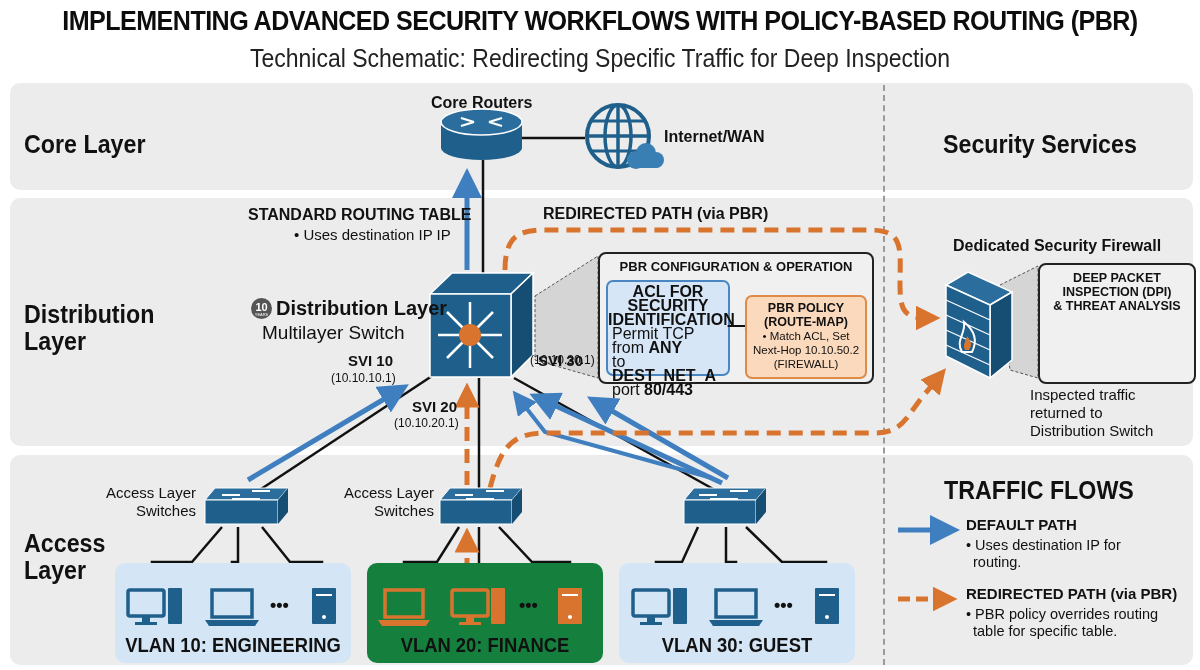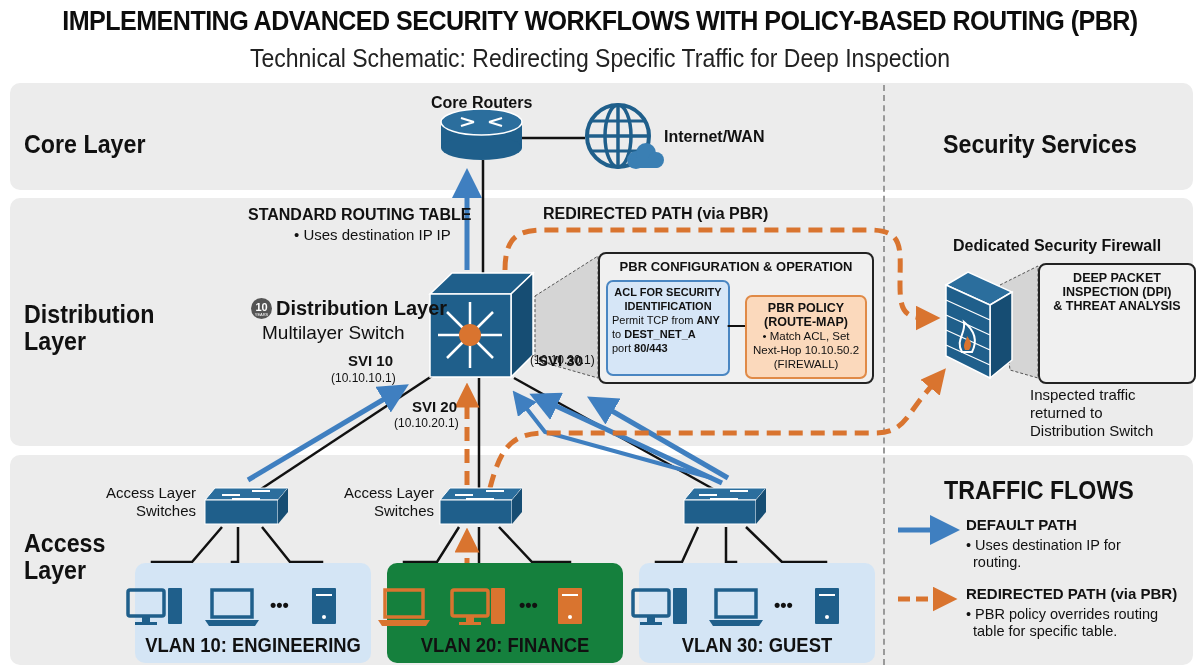--- a/index.html
+++ b/index.html
@@ -12,26 +12,26 @@
               font-size:25px; color:#222; transform:scaleX(0.92); transform-origin:center; }
   .band { position:absolute; background:#ececec; border-radius:10px; }
   .layer-label { position:absolute; font-weight:bold; font-size:25px; line-height:27px; color:#111;
                  transform:scaleX(0.93); transform-origin:left; }
   .lbl { position:absolute; white-space:nowrap; }
   .b { font-weight:bold; }
   .vsep { position:absolute; left:883px; top:85px; height:580px; border-left:2px dashed #9a9a9a; }
   .pbr-box { position:absolute; left:598px; top:252px; width:272px; height:128px; background:#f0f0f0;
              border:2px solid #222; border-radius:8px; }
   .acl-box { position:absolute; left:606px; top:280px; width:120px; height:92px; background:#d6e6f7;
-             border:2px solid #4a86c2; border-radius:7px; font-size:11px; line-height:14px; }
+             border:2px solid #4a86c2; border-radius:7px; font-size:16px; line-height:14px; }
   .pol-box { position:absolute; left:745px; top:295px; width:118px; height:80px; background:#fbd9bc;
              border:2px solid #e08a47; border-radius:7px; font-size:12.5px; line-height:14px; text-align:center; }
   .dpi-box { position:absolute; left:1038px; top:263px; width:154px; height:117px; background:#f0f0f0;
              border:2px solid #222; border-radius:8px; }
-  .vlan { position:absolute; top:563px; height:100px; border-radius:10px;margin-left:20px; }
+  .vlan { position:absolute; top:563px; height:100px; border-radius:10px; }
   .vlan-lbl { position:absolute; bottom:6px; left:0; width:100%; text-align:center;
               font-weight:bold; font-size:20px; color:#111; transform:scaleX(0.92); }
   svg.overlay { position:absolute; left:0; top:0; }
 </style>
 </head>
 <body>
 
 <div class="title">IMPLEMENTING ADVANCED SECURITY WORKFLOWS WITH POLICY-BASED ROUTING (PBR)</div>
 <div class="subtitle">Technical Schematic: Redirecting Specific Traffic for Deep Inspection</div>
 

